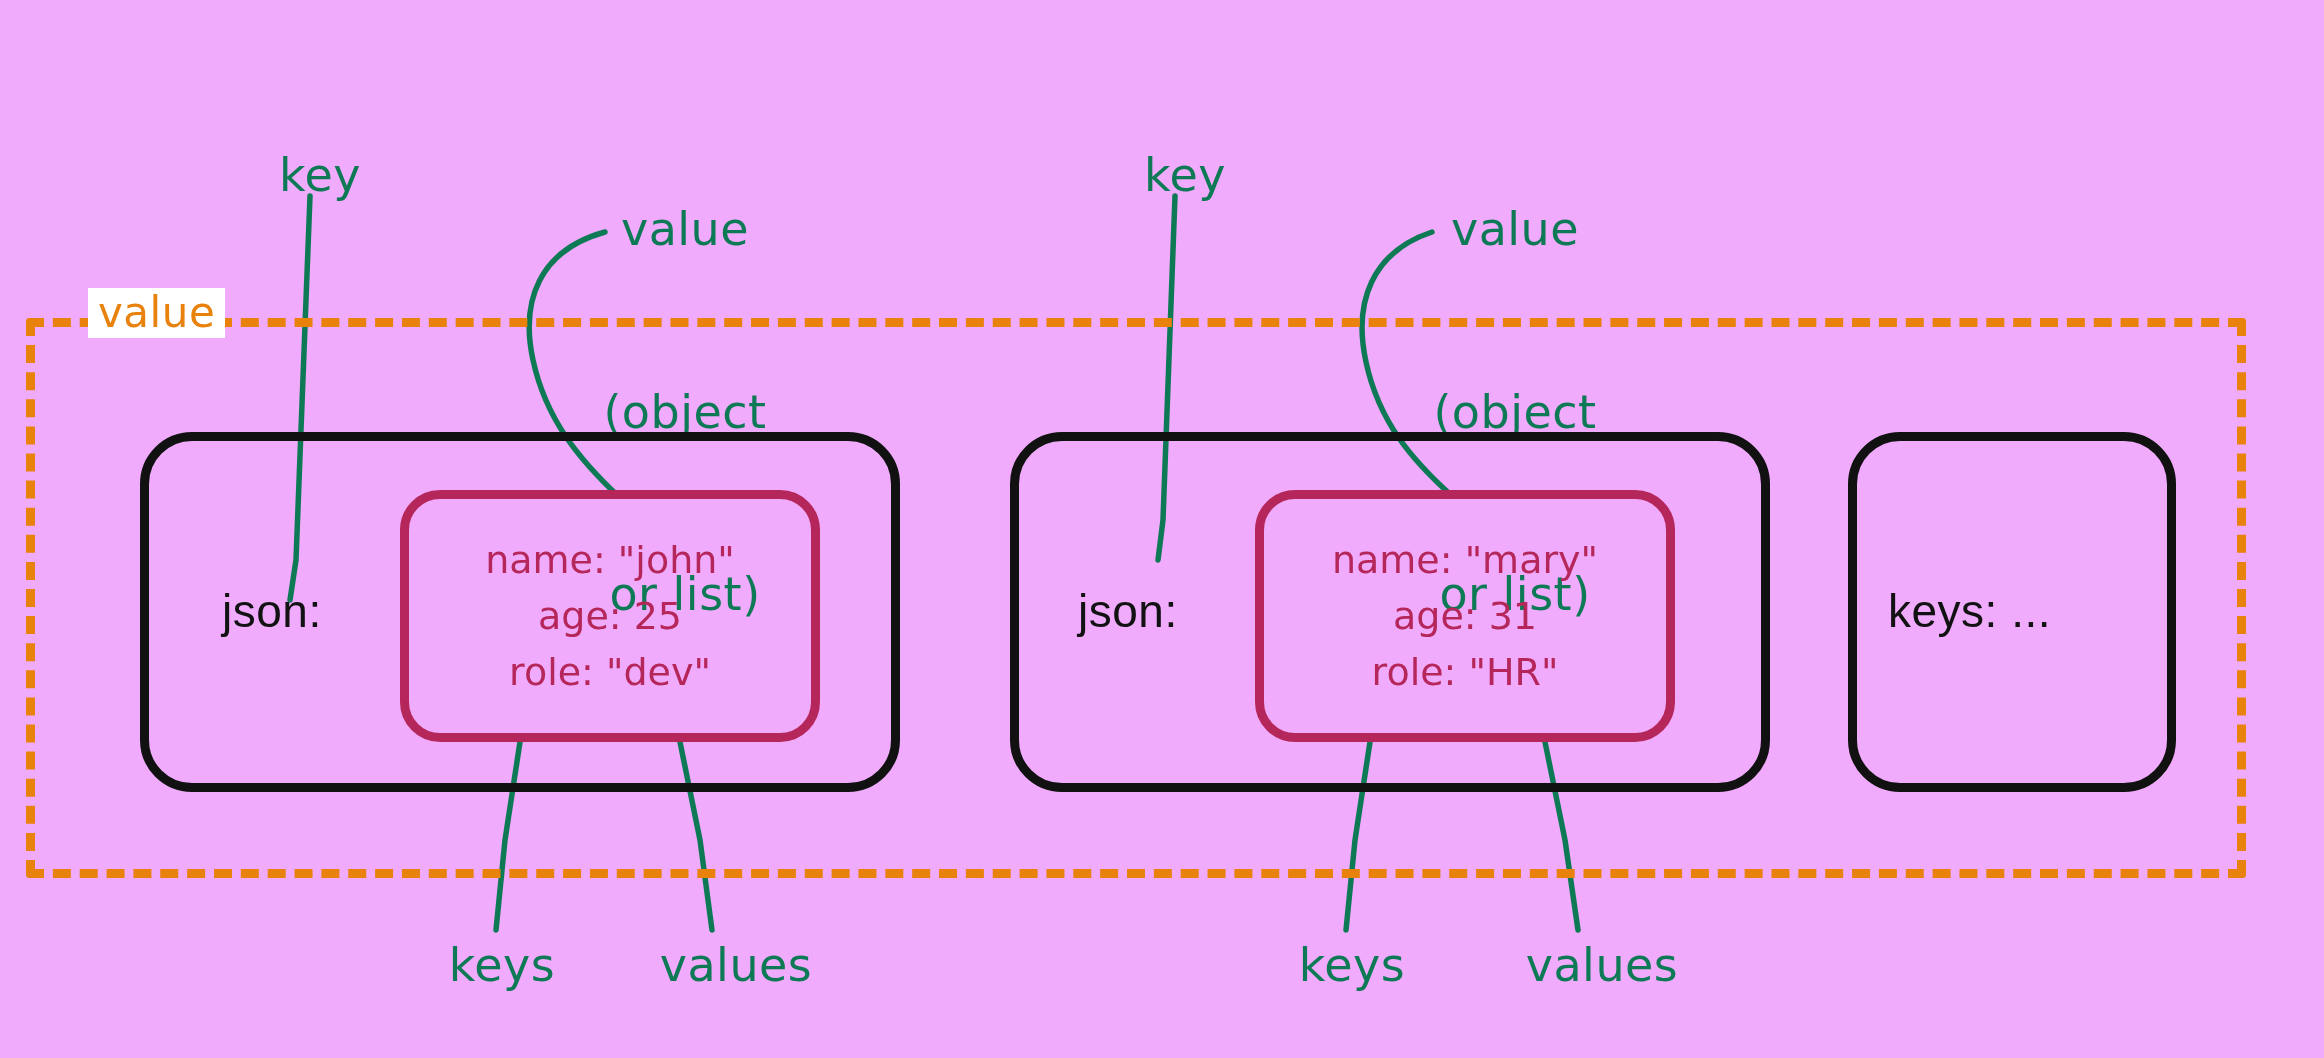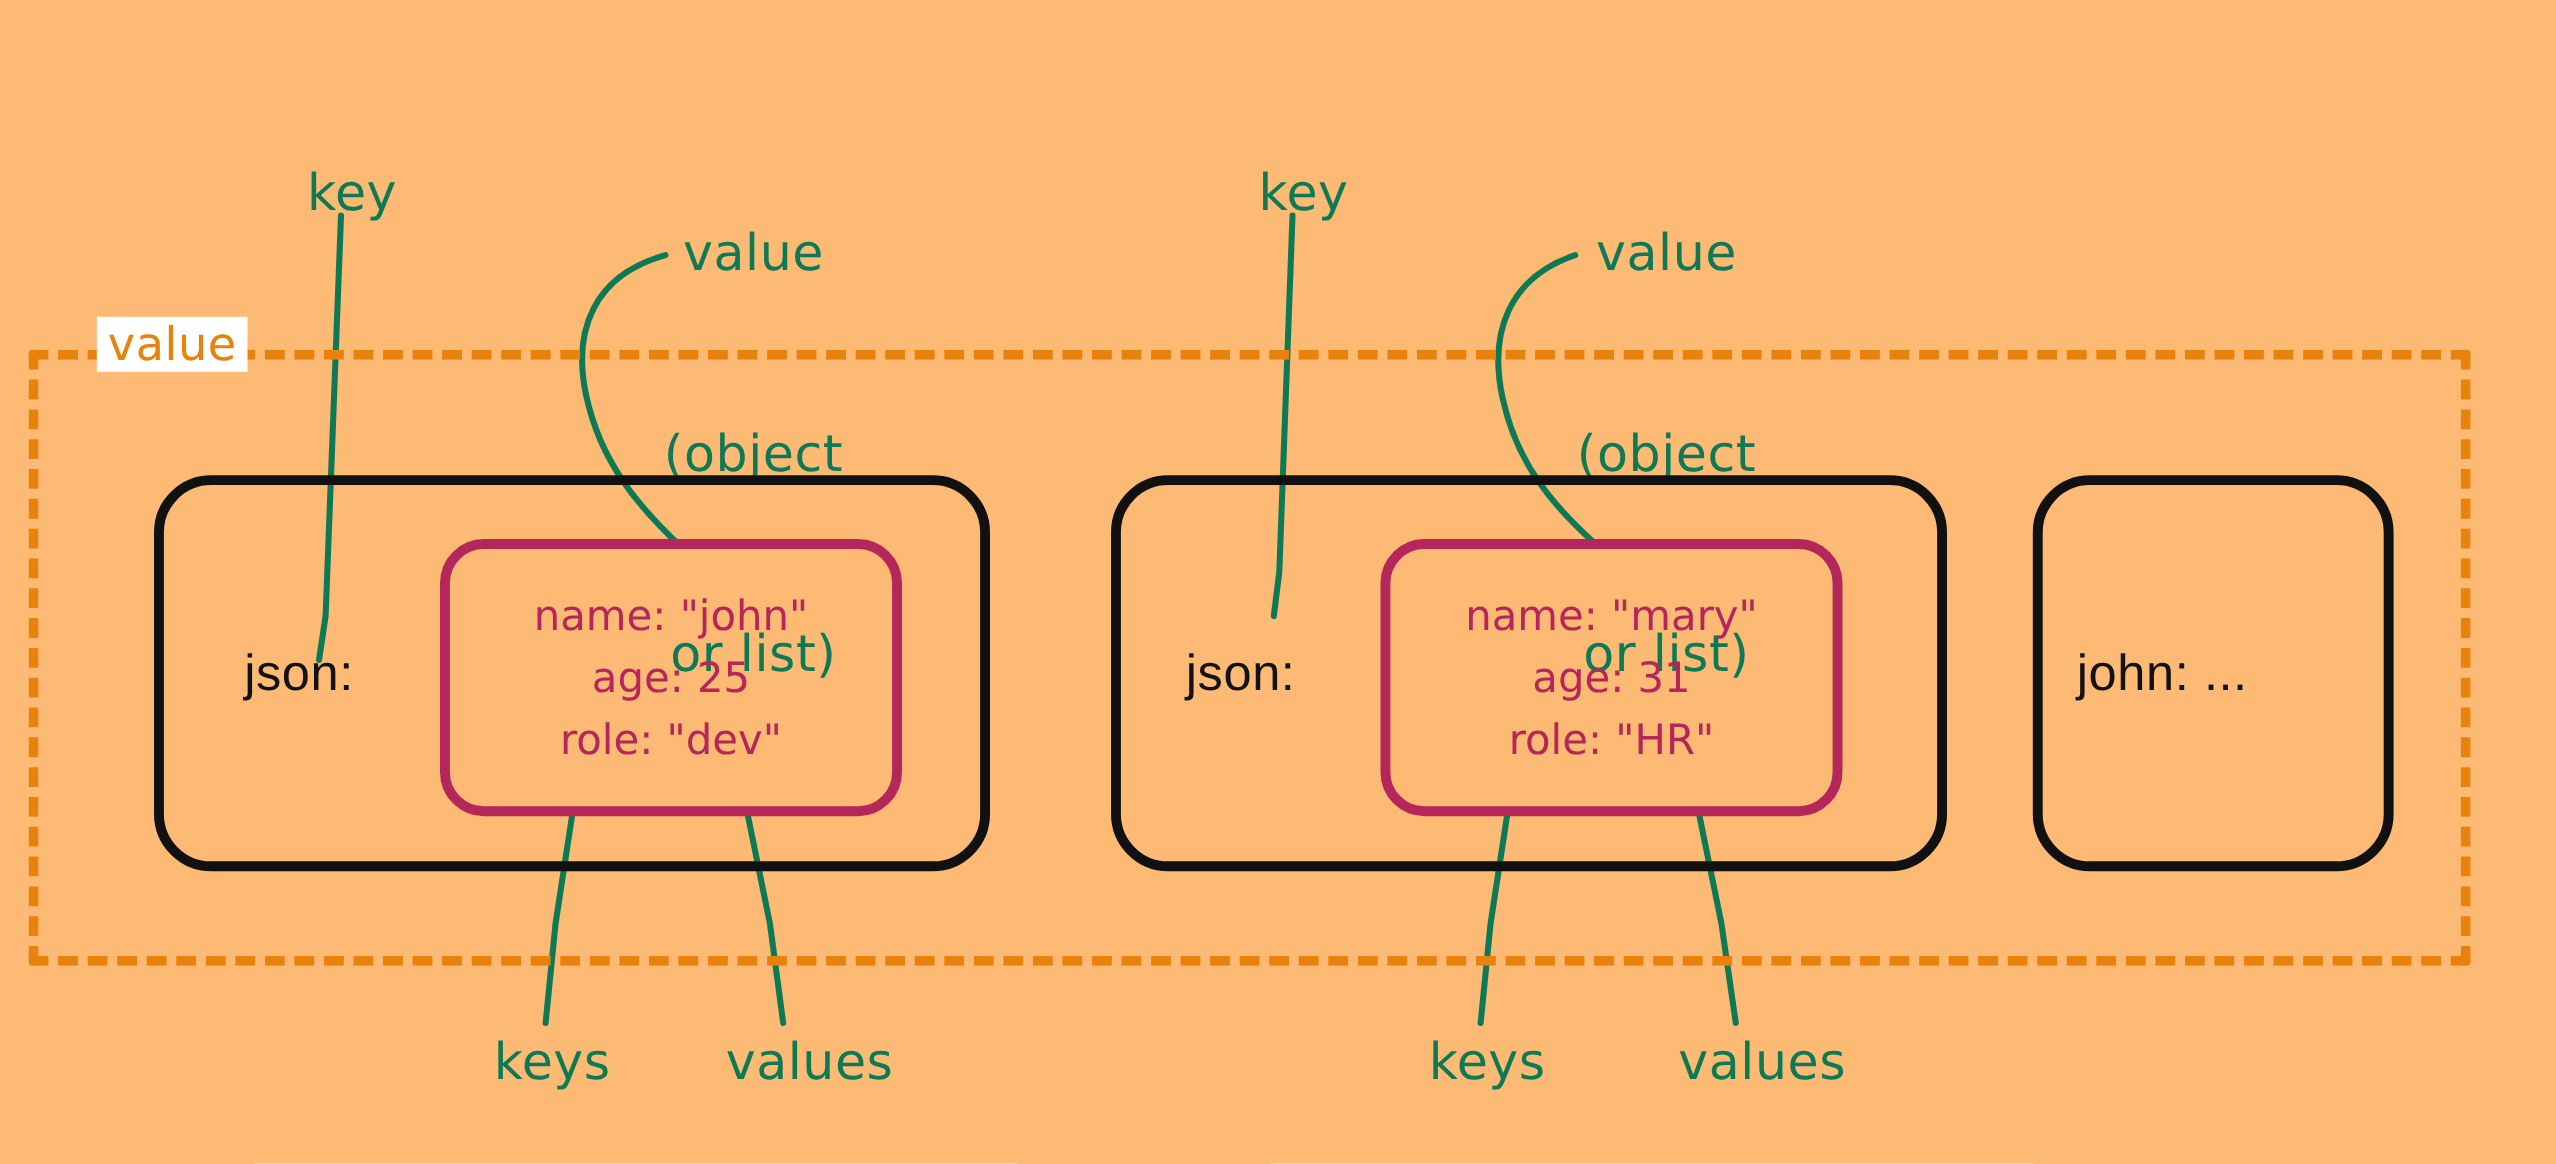--- a/index.html
+++ b/index.html
@@ -8,21 +8,21 @@
     padding: 0;
     background: #ffffff;
   }
   body {
     font-family: "DejaVu Sans", sans-serif;
   }
   #stage {
     position: relative;
     width: 2324px;
     height: 1058px;
-    background: #fdba74;
+    background: #f0abfc;
     overflow: hidden;
   }
   #ink {
     position: absolute;
     inset: 0;
     width: 2324px;
     height: 1058px;
     pointer-events: none;
   }
 
@@ -154,21 +154,21 @@
   <div class="value-box" style="left:1255px; top:490px; width:420px; height:252px;">
     <div class="obj-body">
       <div>name: "mary"</div>
       <div>age: 31</div>
       <div>role: "HR"</div>
     </div>
   </div>
 
   <div class="item-box" style="left:1848px; top:432px; width:328px; height:360px;"></div>
 
-  <div class="lbl json-key" style="left:1888px; top:584px;">john: ...</div>
+  <div class="lbl json-key" style="left:1888px; top:584px;">keys: ...</div>
 
   <div class="lbl annot" style="left:412px; top:938px; width:180px;">keys</div>
 
   <div class="lbl annot" style="left:636px; top:938px; width:200px;">values</div>
 
   <div class="lbl annot" style="left:1262px; top:938px; width:180px;">keys</div>
 
   <div class="lbl annot" style="left:1502px; top:938px; width:200px;">values</div>
 
 </div>

